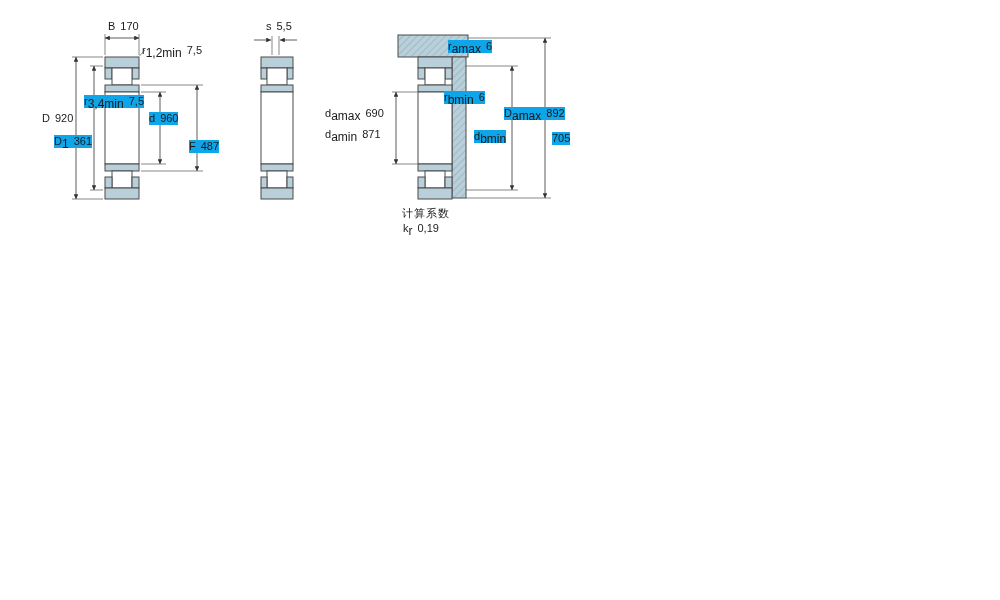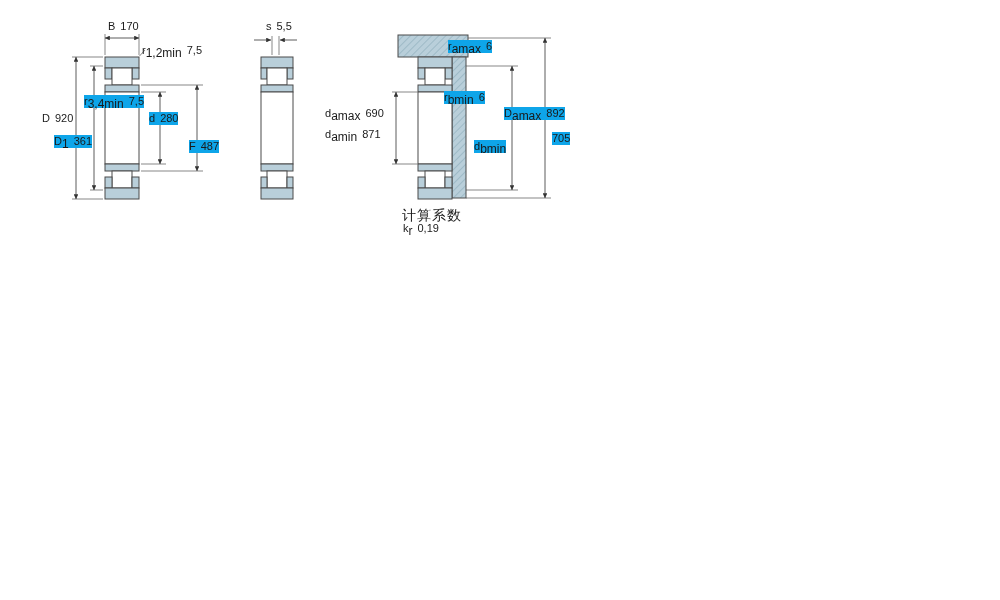--- a/index.html
+++ b/index.html
@@ -5,21 +5,21 @@
   html,body{margin:0;padding:0;background:#fff;}
   .stage{
     position:relative;width:894px;height:600px;background:#ffffff;
     font-family:"Liberation Sans","DejaVu Sans",sans-serif;color:#1a1a1a;overflow:hidden;
   }
   .stage svg{position:absolute;left:0;top:0;}
   .lbl{position:absolute;font-size:11px;line-height:1.15;white-space:nowrap;}
   .lbl sub{font-size:12px;vertical-align:-2.5px;line-height:0;}
   .lbl .val{margin-left:5px;}
   .lbl.bg{background:#0ea5e9;padding:0 0;}
-  .cjk{font-size:14px;letter-spacing:1px;}
+  .cjk{font-size:11px;letter-spacing:1px;}
   
   .steel{fill:#b9cfda;stroke:#4a4a4a;stroke-width:1;}
   .wht{fill:#ffffff;stroke:#4a4a4a;stroke-width:1;}
   .dim{stroke:#333333;stroke-width:.8;fill:none;}
   .ext{stroke:#555555;stroke-width:.7;fill:none;}
 </style>
 </head>
 <body>
 
 <div class="stage">
@@ -133,21 +133,21 @@
   <div class="lbl bg" style="left:84px;top:95px">
     <span>r</span><sub>3,4min</sub><span class="val">7,5</span>
   </div>
   <div class="lbl" style="left:42px;top:112px">
     <span>D</span><span class="val">920</span>
   </div>
   <div class="lbl bg" style="left:54px;top:135px">
     <span>D</span><sub>1</sub><span class="val">361</span>
   </div>
   <div class="lbl bg" style="left:149px;top:112px">
-    <span>d</span><span class="val">280</span>
+    <span>d</span><span class="val">960</span>
   </div>
   <div class="lbl bg" style="left:189px;top:140px">
     <span>F</span><span class="val">487</span>
   </div>
 
   <div class="lbl" style="left:266px;top:20px">
     <span>s</span><span class="val">5,5</span>
   </div>
 
   <div class="lbl bg" style="left:448px;top:40px">
@@ -155,21 +155,21 @@
   </div>
   <div class="lbl bg" style="left:444px;top:91px">
     <span>r</span><sub>bmin</sub><span class="val">6</span>
   </div>
   <div class="lbl" style="left:325px;top:107px">
     <span>d</span><sub>amax</sub><span class="val">690</span>
   </div>
   <div class="lbl" style="left:325px;top:128px">
     <span>d</span><sub>amin</sub><span class="val">871</span>
   </div>
-  <div class="lbl bg" style="left:474px;top:140px">
+  <div class="lbl bg" style="left:474px;top:130px">
     <span>d</span><sub>bmin</sub>
   </div>
   <div class="lbl bg" style="left:552px;top:132px">
     <span>705</span>
   </div>
   <div class="lbl bg" style="left:504px;top:107px">
     <span>D</span><sub>amax</sub><span class="val">892</span>
   </div>
 
   <div class="lbl cjk" style="left:402px;top:207px">

